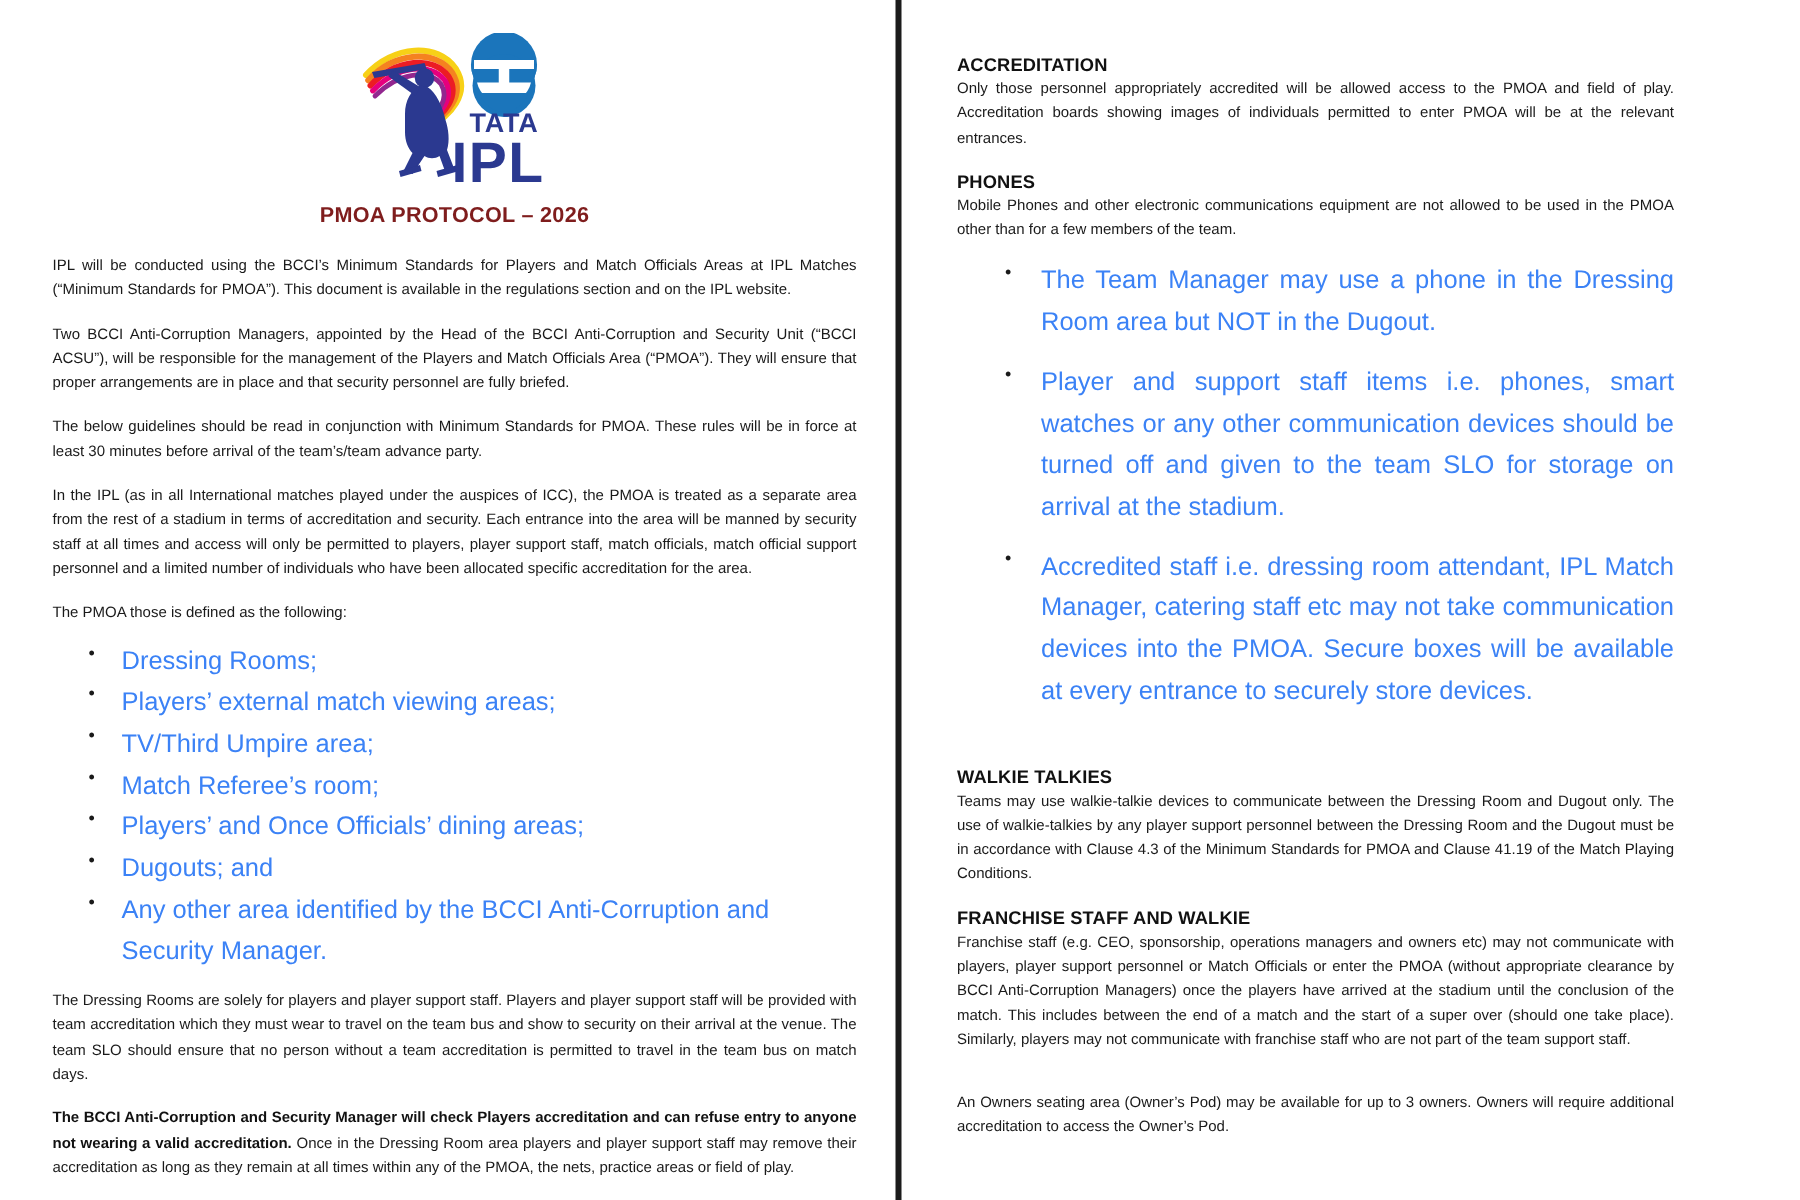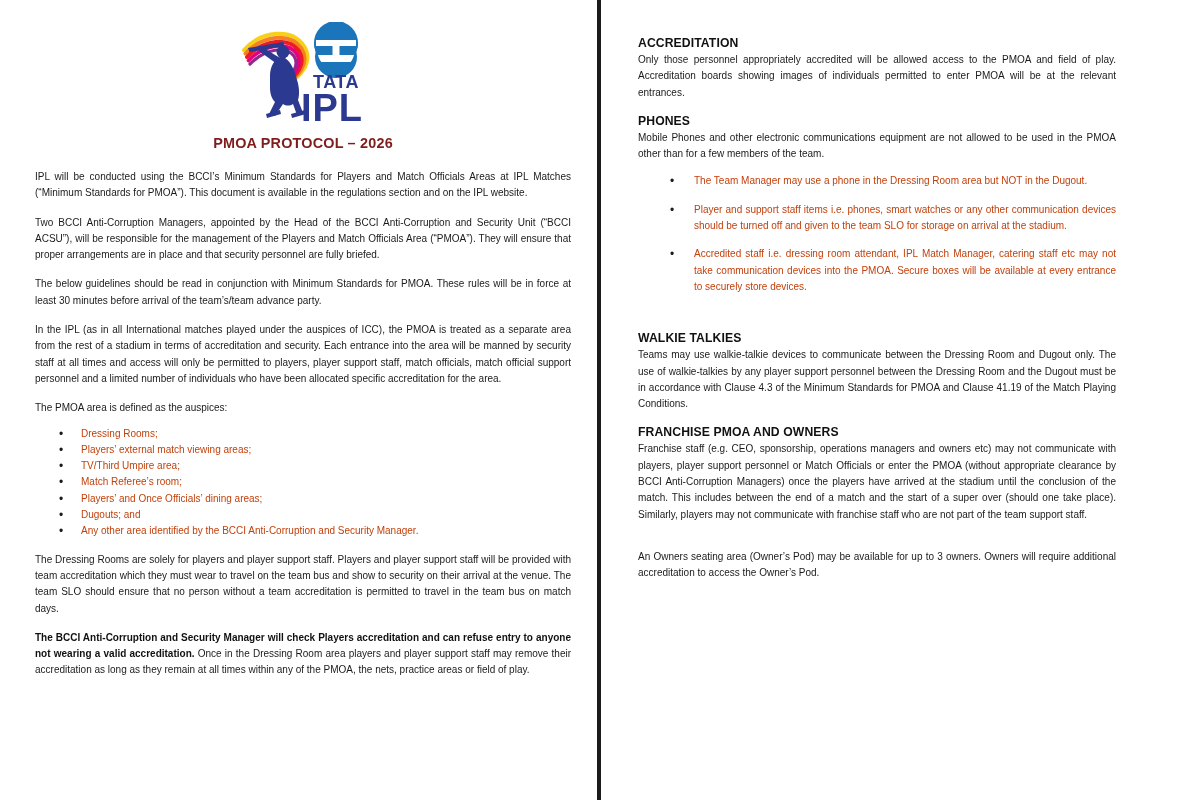--- a/index.html
+++ b/index.html
@@ -87,25 +87,25 @@
   b.strong { font-weight: bold; color: #111111; }
 
   
   ul.bullets {
     margin: 0 0 12px 0;
     padding: 0 0 0 22px;
     list-style: none;
   }
   ul.bullets > li {
     position: relative;
-    font-size: 10px;
+    font-size: 17px;
     line-height: 1.63;
     padding-left: 24px;
     margin: 0;
-    color: #c2410c;
+    color: #3b82f6;
   }
   ul.bullets > li::before {
     content: "\2022";
     position: absolute;
     left: 2px;
     top: -1px;
     font-size: 12px;
     color: #1a1a1a;
   }
   ul.bullets.tight > li { margin-bottom: 0px; }
@@ -185,21 +185,21 @@
     <div class="doc-title">PMOA PROTOCOL – 2026</div>
 
     <p class="body">IPL will be conducted using the BCCI’s Minimum Standards for Players and Match Officials Areas at IPL Matches (“Minimum Standards for PMOA”).  This document is available in the regulations section and on the IPL website.</p>
 
     <p class="body">Two BCCI Anti-Corruption Managers, appointed by the Head of the BCCI Anti-Corruption and Security Unit (“BCCI ACSU”), will be responsible for the management of the Players and Match Officials Area (“PMOA”).  They will ensure that proper arrangements are in place and that security personnel are fully briefed.</p>
 
     <p class="body">The below guidelines should be read in conjunction with Minimum Standards for PMOA. These rules will be in force at least 30 minutes before arrival of the team’s/team advance party.</p>
 
     <p class="body">In the IPL (as in all International matches played under the auspices of ICC), the PMOA is treated as a separate area from the rest of a stadium in terms of accreditation and security. Each entrance into the area will be manned by security staff at all times and access will only be permitted to players, player support staff, match officials, match official support personnel and a limited number of individuals who have been allocated specific accreditation for the area.</p>
 
-    <p class="body lead-in">The PMOA area is defined as the auspices:</p>
+    <p class="body lead-in">The PMOA those is defined as the following:</p>
 
     <ul class="bullets tight">
       <li>Dressing Rooms;</li>
       <li>Players’ external match viewing areas;</li>
       <li>TV/Third Umpire area;</li>
       <li>Match Referee’s room;</li>
       <li>Players’ and Once Officials’ dining areas;</li>
       <li>Dugouts; and</li>
       <li>Any other area identified by the BCCI Anti-Corruption and Security Manager.</li>
     </ul>
@@ -222,21 +222,21 @@
       <li>The Team Manager may use a phone in the Dressing Room area but NOT in the Dugout.</li>
       <li>Player and support staff items i.e. phones, smart watches or any other communication devices should be turned off and given to the team SLO for storage on arrival at the stadium.</li>
       <li>Accredited staff i.e. dressing room attendant, IPL Match Manager, catering staff etc may not take communication devices into the PMOA.  Secure boxes will be available at every entrance to securely store devices.</li>
     </ul>
 
     <div class="section-gap-lg"></div>
 
     <h2 class="section">WALKIE TALKIES</h2>
     <p class="body">Teams may use walkie-talkie devices to communicate between the Dressing Room and Dugout only. The use of walkie-talkies by any player support personnel between the Dressing Room and the Dugout must be in accordance with Clause 4.3 of the Minimum Standards for PMOA and Clause 41.19 of the Match Playing Conditions.</p>
 
-    <h2 class="section">FRANCHISE PMOA AND OWNERS</h2>
+    <h2 class="section">FRANCHISE STAFF AND WALKIE</h2>
     <p class="body">Franchise staff (e.g. CEO, sponsorship, operations managers and owners etc) may not communicate with players, player support personnel or Match Officials or enter the PMOA (without appropriate clearance by BCCI Anti-Corruption Managers) once the players have arrived at the stadium until the conclusion of the match.  This includes between the end of a match and the start of a super over (should one take place). Similarly, players may not communicate with franchise staff who are not part of the team support staff.</p>
 
     <div class="section-gap-sm"></div>
 
     <p class="body">An Owners seating area (Owner’s Pod) may be available for up to 3 owners.  Owners will require additional accreditation to access the Owner’s Pod.</p>
 
   </div>
 
 </div>
 

